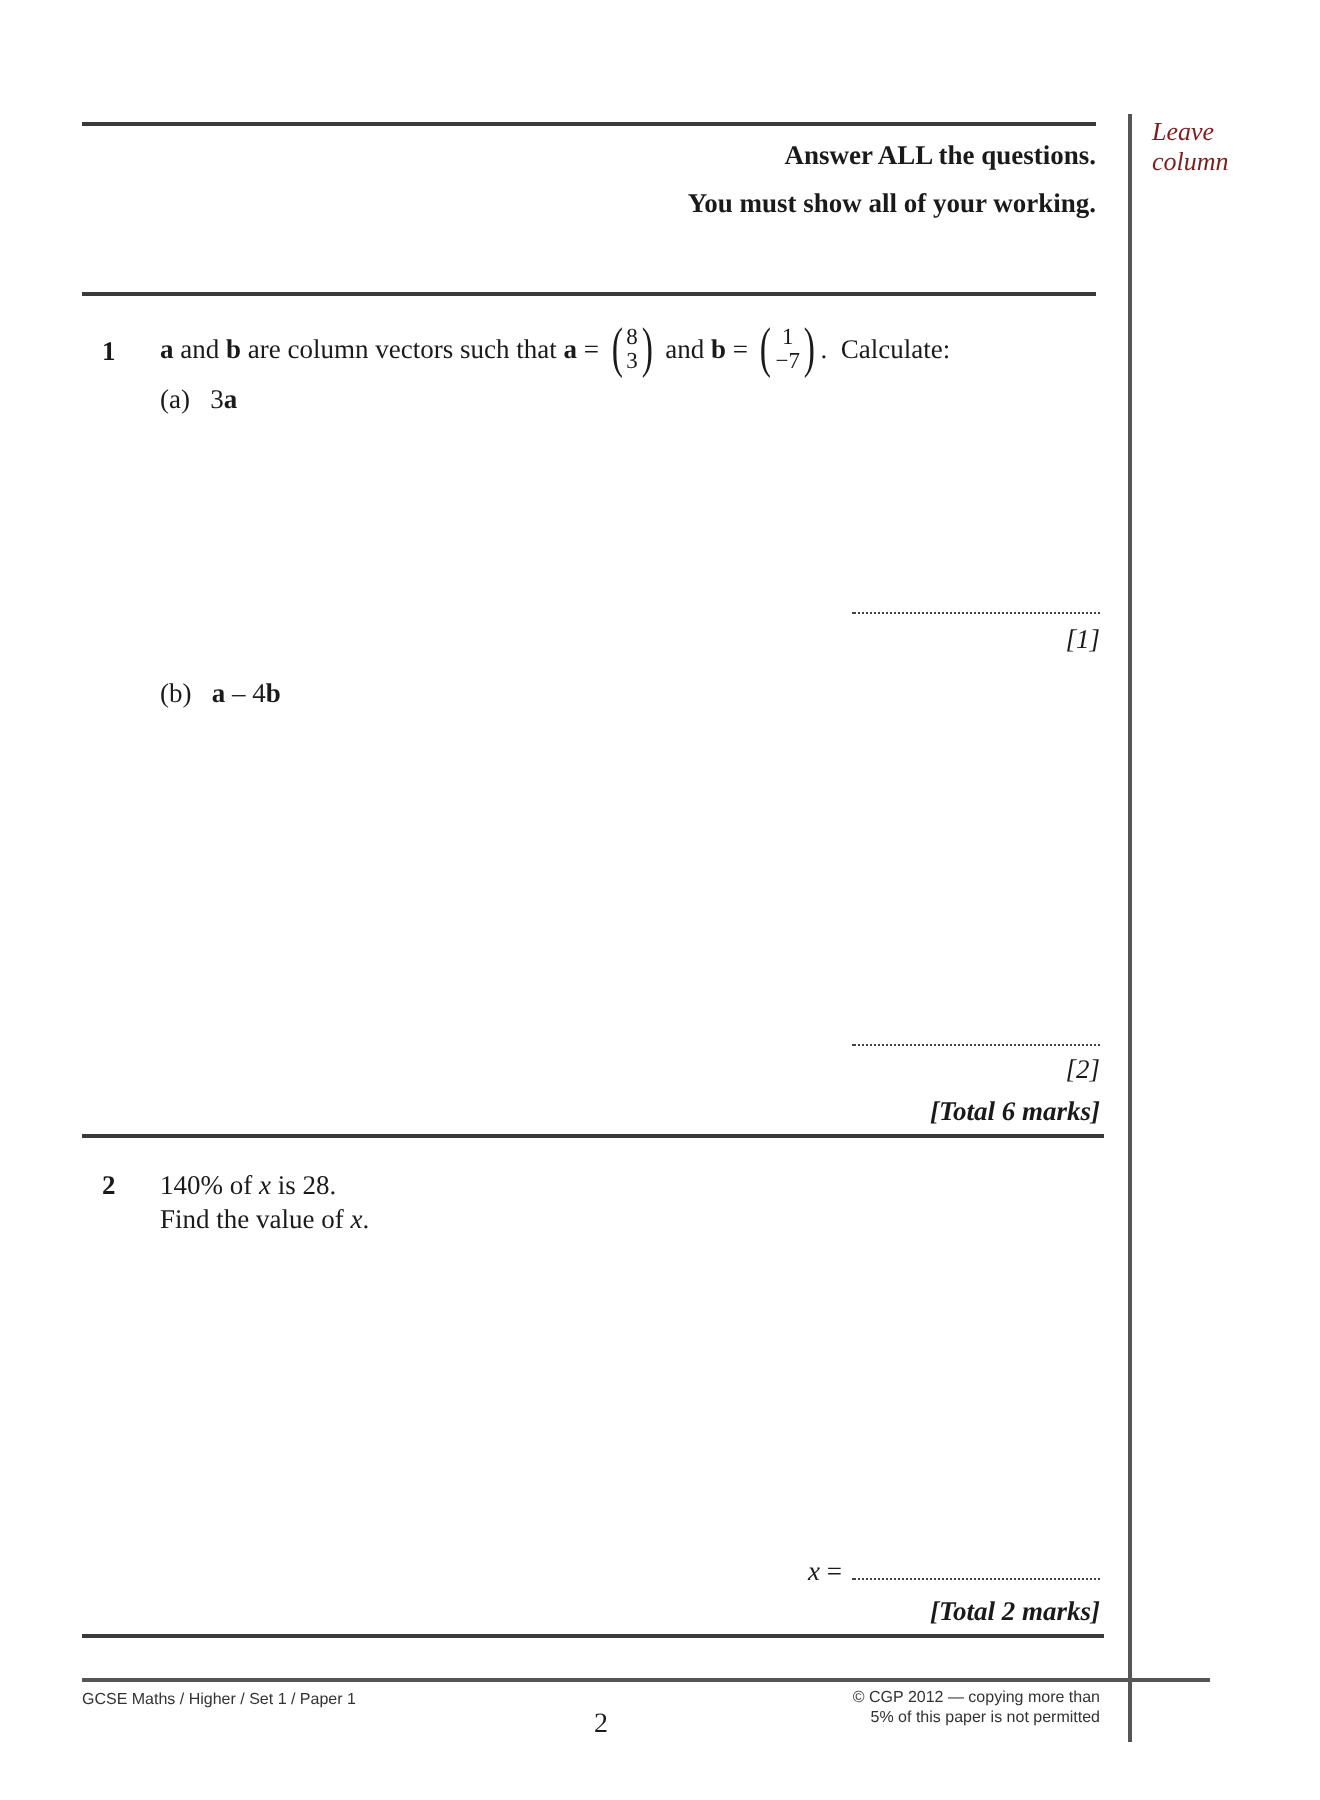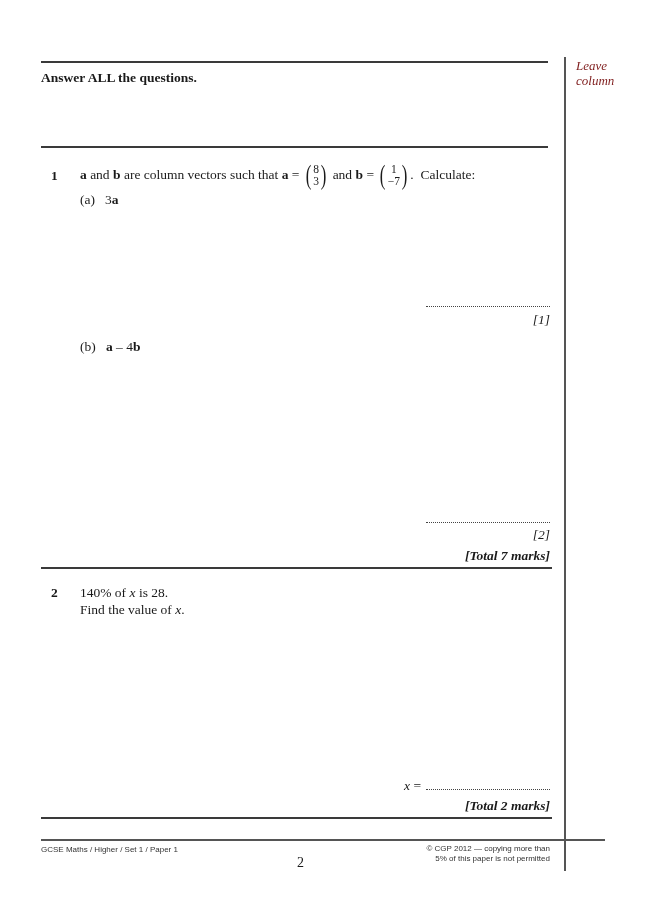--- a/index.html
+++ b/index.html
@@ -4,21 +4,21 @@
 <style>
   html, body { margin: 0; padding: 0; }
   body {
     width: 660px; height: 900px; background: #ffffff; position: relative;
     font-family: "Liberation Serif", "DejaVu Serif", serif; color: #1a1a1a;
     overflow: hidden;
   }
   .abs { position: absolute; }
   .rule { position: absolute; background: #3a3a3a; height: 2px; }
   .vline { position: absolute; background: #555; width: 1.5px; }
-  .center-line { width: 100%; text-align: left; font-weight: bold; font-size: 13.5px; }
+  .center-line { width: 100%; text-align: right; font-weight: bold; font-size: 13.5px; }
   .qnum { font-weight: bold; font-size: 13.5px; }
   .txt { font-size: 13.5px; }
   .b { font-weight: bold; }
   .it { font-style: italic; }
   .dots {
     position: absolute; height: 0; border-bottom: 1.5px dotted #444;
   }
   .marks { font-style: italic; font-size: 13.5px; text-align: right; }
   .total { font-style: italic; font-weight: bold; font-size: 13.5px; text-align: right; }
   .vec { display: inline-flex; align-items: center; vertical-align: middle; margin: 0 1px; }
@@ -32,20 +32,21 @@
 <div class="vline" style="left:564px; top:57px; height:814px;"></div>
 
 <div class="abs it" style="left:576px; top:58px; font-size:13px; line-height:15px; color:#7f1d1d;">
   <div>Leave</div>
   <div>column</div>
 </div>
 
 <div class="rule" style="left:41px; top:61px; width:507px;"></div>
 <div class="abs" style="left:41px; top:70px; width:507px;">
   <div class="center-line" style="height:24px;">Answer ALL the questions.</div>
+  <div class="center-line" style="height:24px;">You must show all of your working.</div>
 </div>
 <div class="rule" style="left:41px; top:146px; width:507px;"></div>
 
 <div class="abs qnum" style="left:51px; top:168px;">1</div>
 <div class="abs txt" style="left:80px; top:157px; height:36px; display:flex; align-items:center; white-space:nowrap;">
   <span class="b">a</span>
   <span style="white-space:pre;"> and </span>
   <span class="b">b</span>
   <span style="white-space:pre;"> are column vectors such that </span>
   <span class="b">a</span>
@@ -72,21 +73,21 @@
   <span style="white-space:pre;">.  Calculate:</span>
 </div>
 
 <div class="abs txt" style="left:80px; top:192px; white-space:pre;"><span>(a)</span>   <span>3</span><span class="b">a</span></div>
 <div class="dots" style="left:426px; top:306px; width:124px;"></div>
 <div class="abs marks" style="left:450px; top:312px; width:100px;">[1]</div>
 
 <div class="abs txt" style="left:80px; top:339px; white-space:pre;"><span>(b)</span>   <span class="b">a</span><span> – 4</span><span class="b">b</span></div>
 <div class="dots" style="left:426px; top:522px; width:124px;"></div>
 <div class="abs marks" style="left:450px; top:527px; width:100px;">[2]</div>
-<div class="abs total" style="left:380px; top:548px; width:170px;">[Total 7 marks]</div>
+<div class="abs total" style="left:380px; top:548px; width:170px;">[Total 6 marks]</div>
 <div class="rule" style="left:41px; top:567px; width:511px;"></div>
 
 <div class="abs qnum" style="left:51px; top:585px;">2</div>
 <div class="abs txt" style="left:80px; top:585px; white-space:pre;"><span>140% of </span><span class="it">x</span><span> is 28.</span></div>
 <div class="abs txt" style="left:80px; top:602px; white-space:pre;"><span>Find the value of </span><span class="it">x</span><span>.</span></div>
 
 <div class="abs txt" style="left:404px; top:778px; white-space:pre;"><span class="it">x</span><span> = </span></div>
 <div class="dots" style="left:426px; top:789px; width:124px;"></div>
 <div class="abs total" style="left:380px; top:798px; width:170px;">[Total 2 marks]</div>
 <div class="rule" style="left:41px; top:817px; width:511px;"></div>

